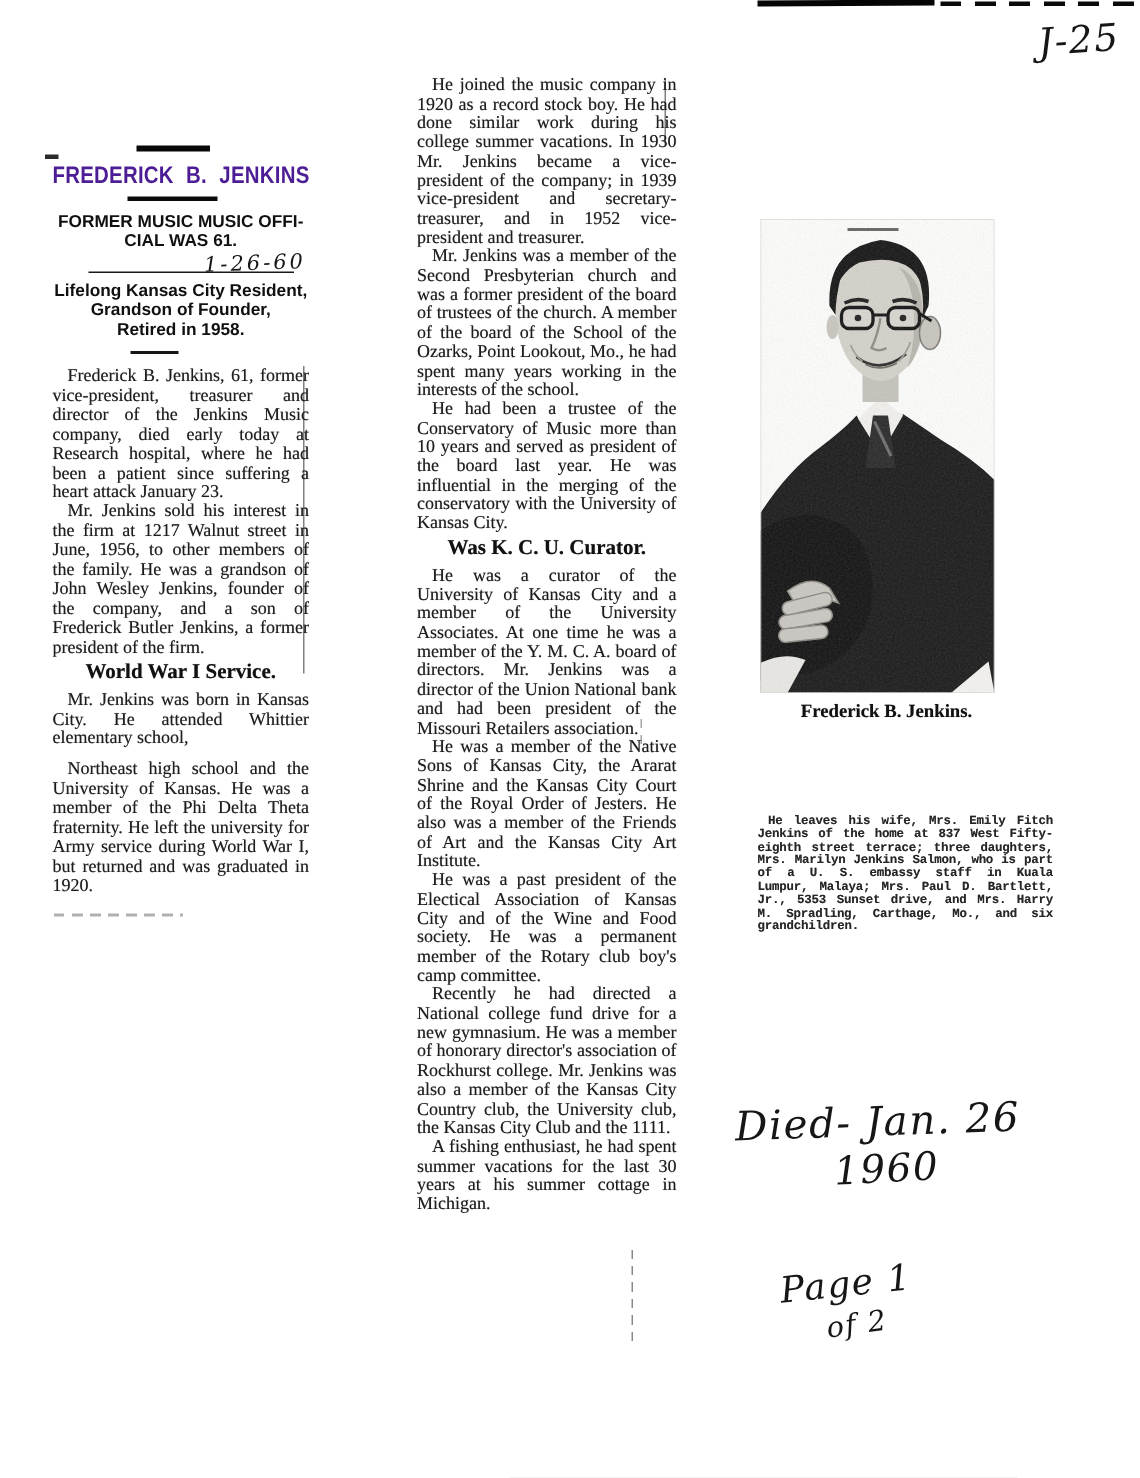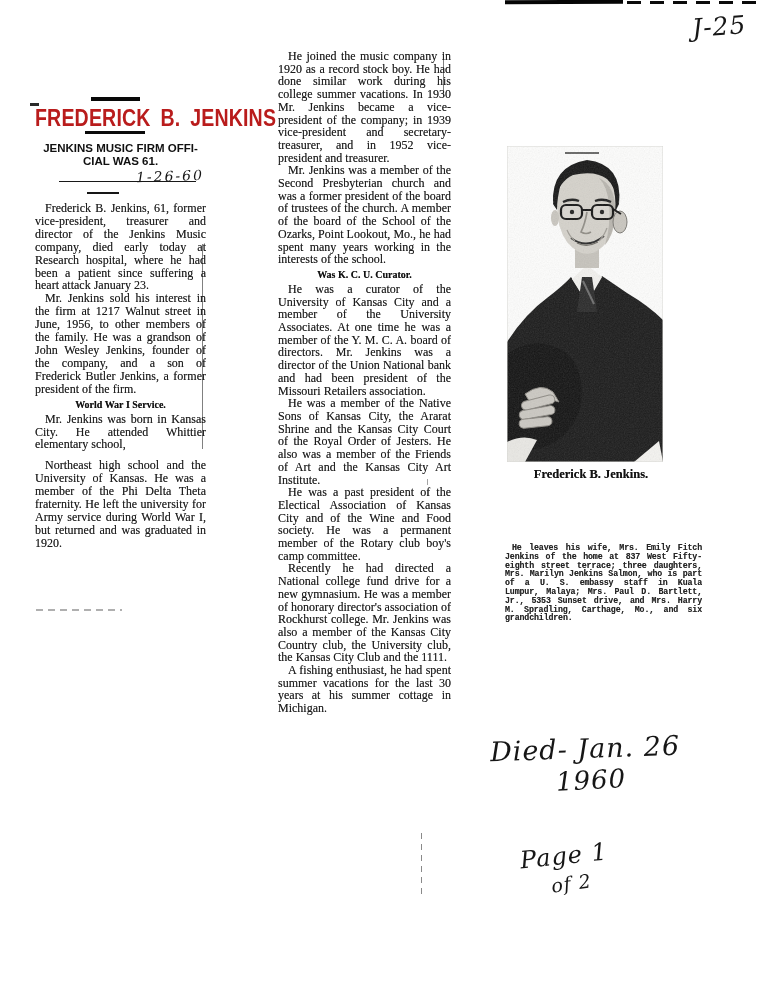--- a/index.html
+++ b/index.html
@@ -41,38 +41,38 @@
     margin:0;text-align:justify;text-indent:10px;
     font-size:12px;line-height:12.7px;
     text-shadow:0 0 0.5px rgba(20,20,20,.55);
   }
   .col-left p{line-height:12.9px;}
   .spliced{margin-top:8px !important;}
 
   .top-rule{width:49px;height:4px;background:#080808;margin:2px 0 7px 56px;}
   h1.headline{
     margin:0;font-family:"Liberation Sans",sans-serif;font-weight:bold;
-    font-size:23px;line-height:20px;color:#b91c1c;white-space:nowrap;
+    font-size:16px;line-height:20px;color:#4c1d95;white-space:nowrap;
   }
   h1.headline span{display:inline-block;transform:scaleX(.85);transform-origin:0 50%;word-spacing:5px;letter-spacing:.2px;}
   .headline-rule{width:60px;height:3px;background:#0a0a0a;margin:3px 0 8px 50px;}
   h2.subhead{
     margin:0;font-family:"Liberation Sans",sans-serif;font-weight:bold;
     font-size:11.5px;line-height:12.5px;text-align:center;color:#101010;
   }
   .hand-date-row{position:relative;height:18px;}
   .date-underline{position:absolute;left:24px;right:10px;bottom:3px;border-bottom:1.6px solid #181818;}
   .date-text{position:absolute;right:2px;bottom:1px;font-size:14px;transform:rotate(-2deg);letter-spacing:2px;}
   .deck{
     margin-top:3px;font-family:"Liberation Sans",sans-serif;font-weight:bold;
     font-size:11.5px;line-height:13px;text-align:center;color:#101010;
   }
   .deck-rule{width:32px;height:2px;background:#161616;margin:7px 0 8px 52px;}
   h3.sect{
-    margin:3px 0 3px 0;font-size:10px;font-weight:bold;text-align:center;
+    margin:3px 0 3px 0;font-size:14px;font-weight:bold;text-align:center;
     color:#111;text-shadow:0 0 0.5px rgba(20,20,20,.6);
   }
 
   
   figure.photo{position:absolute;left:507px;top:146px;width:168px;margin:0;}
   figure.photo svg{display:block;}
   figcaption{
     margin-top:5px;text-align:center;font-weight:bold;font-size:12.5px;
     color:#111;text-shadow:0 0 0.5px rgba(20,20,20,.6);
   }
@@ -102,39 +102,45 @@
 
   <span class="handwriting j25">J-25</span>
 
   <section class="col col-left">
     <div class="top-rule"></div>
     <h1 class="headline">
       <span>FREDERICK B. JENKINS</span>
     </h1>
     <div class="headline-rule"></div>
     <h2 class="subhead">
-      <span>JENKINS MUSIC FIRM OFFI-</span><br>
+      <span>FORMER MUSIC MUSIC OFFI-</span><br>
       <span>CIAL WAS 61.</span>
     </h2>
     <div class="hand-date-row">
       <span class="date-underline"></span>
       <span class="handwriting date-text">1-26-60</span>
     </div>
+    <div class="deck">
+      <div>Lifelong Kansas City Resident,</div>
+      <div>Grandson of Founder,</div>
+      <div>Retired in 1958.</div>
+    </div>
     <div class="deck-rule"></div>
 
     <p>Frederick B. Jenkins, 61, former vice-president, treasurer and director of the Jenkins Music company, died early today at Research hospital, where he had been a patient since suffering a heart attack January 23.</p>
     <p>Mr. Jenkins sold his interest in the firm at 1217 Walnut street in June, 1956, to other members of the family. He was a grandson of John Wesley Jenkins, founder of the company, and a son of Frederick Butler Jenkins, a former president of the firm.</p>
     <h3 class="sect">World War I Service.</h3>
     <p>Mr. Jenkins was born in Kansas City. He attended Whittier elementary school,</p>
     <p class="spliced">Northeast high school and the University of Kansas. He was a member of the Phi Delta Theta fraternity. He left the university for Army service during World War I, but returned and was graduated in 1920.</p>
   </section>
 
   <section class="col col-mid">
     <p>He joined the music company in 1920 as a record stock boy. He had done similar work during his college summer vacations. In 1930 Mr. Jenkins became a vice-president of the company; in 1939 vice-president and secretary-treasurer, and in 1952 vice-president and treasurer.</p>
     <p>Mr. Jenkins was a member of the Second Presbyterian church and was a former president of the board of trustees of the church. A member of the board of the School of the Ozarks, Point Lookout, Mo., he had spent many years working in the interests of the school.</p>
+    <p>He had been a trustee of the Conservatory of Music more than 10 years and served as president of the board last year. He was influential in the merging of the conservatory with the University of Kansas City.</p>
     <h3 class="sect">Was K. C. U. Curator.</h3>
     <p>He was a curator of the University of Kansas City and a member of the University Associates. At one time he was a member of the Y. M. C. A. board of directors. Mr. Jenkins was a director of the Union National bank and had been president of the Missouri Retailers association.</p>
     <p>He was a member of the Native Sons of Kansas City, the Ararat Shrine and the Kansas City Court of the Royal Order of Jesters. He also was a member of the Friends of Art and the Kansas City Art Institute.</p>
     <p>He was a past president of the Electical Association of Kansas City and of the Wine and Food society. He was a permanent member of the Rotary club boy's camp committee.</p>
     <p>Recently he had directed a National college fund drive for a new gymnasium. He was a member of honorary director's association of Rockhurst college. Mr. Jenkins was also a member of the Kansas City Country club, the University club, the Kansas City Club and the 1111.</p>
     <p>A fishing enthusiast, he had spent summer vacations for the last 30 years at his summer cottage in Michigan.</p>
   </section>
 
   <figure class="photo">
     <svg width="156" height="316" viewBox="0 0 156 316" xmlns="http://www.w3.org/2000/svg">

